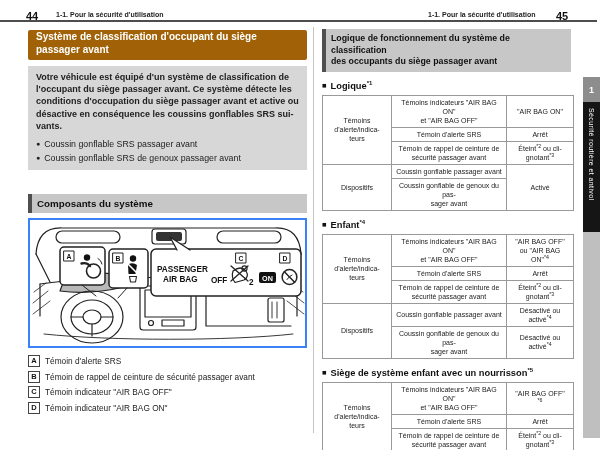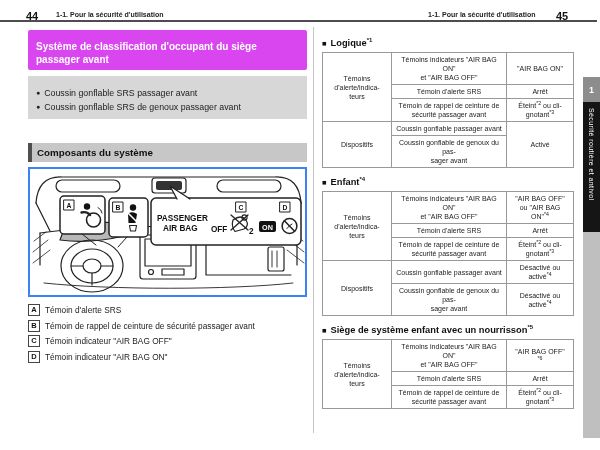--- a/index.html
+++ b/index.html
@@ -9,21 +9,21 @@
   
   .pagenum{position:absolute;top:10px;font-size:11px;font-weight:bold;color:#111;}
   .hdr-txt{position:absolute;top:11px;font-size:7px;font-weight:bold;color:#222;}
   #hdr-rule{position:absolute;left:0;top:20px;width:597px;height:2px;background:#4d4d4d;}
   #gutter{position:absolute;left:313px;top:27px;width:1px;height:406px;background:#c5c5c5;}
 
   
   #leftcol{position:absolute;left:28px;top:30px;width:279px;}
   #rightcol{position:absolute;left:322px;top:29px;width:249px;}
 
-  .main-title{background:#d946ef;color:#ffffff;font-weight:bold;font-size:10px;line-height:13px;padding:10px 4px 4px 8px;white-space:pre-line;border-radius:2px;}
+  .main-title{background:#a16207;color:#ffffff;font-weight:bold;font-size:10px;line-height:13px;padding:0 4px 4px 8px;white-space:pre-line;border-radius:2px;}
   .intro-box{margin-top:6px;background:#d7d7d7;padding:5px 6px 5px 8px;}
   .intro-text{font-weight:bold;font-size:9px;line-height:12.2px;white-space:pre-line;color:#222;}
   .bullets{margin:5px 0 0 0;padding:0;list-style:none;}
   .bullets li{font-size:8.8px;line-height:13px;color:#222;}
   .bullets .dot{font-size:7px;margin-right:4px;vertical-align:1px;}
 
   .section-hdr{background:#c7c7c7;border-left:4px solid #4f4f4f;font-weight:bold;color:#111;padding:4px 5px;}
   .section-hdr.left1{margin-top:24px;font-size:9.8px;}
   .section-hdr.right1{font-size:8.8px;line-height:11.5px;white-space:pre-line;}
 
@@ -66,20 +66,25 @@
   <div class="hdr-txt" style="left:428px;">1-1. Pour la sécurité d'utilisation</div>
   <div class="pagenum" style="left:556px;">45</div>
   <div id="hdr-rule"></div>
   <div id="gutter"></div>
 
   <div id="leftcol">
     <div class="main-title">Système de classification d'occupant du siège
 passager avant</div>
 
     <div class="intro-box">
+      <div class="intro-text">Votre véhicule est équipé d'un système de classification de
+l'occupant du siège passager avant. Ce système détecte les
+conditions d'occupation du siège passager avant et active ou
+désactive en conséquence les coussins gonflables SRS sui-
+vants.</div>
       <ul class="bullets">
         <li><span class="dot">●</span><span>Coussin gonflable SRS passager avant</span></li>
         <li><span class="dot">●</span><span>Coussin gonflable SRS de genoux passager avant</span></li>
       </ul>
     </div>
 
     <div class="section-hdr left1">Composants du système</div>
 
     <div class="diagram-box">
       <svg viewBox="0 0 277 126" width="277" height="126" fill="none" stroke="#222" stroke-width="1.2" stroke-linecap="round" stroke-linejoin="round">
@@ -182,20 +187,22 @@
         <span class="legend-text">Témoin indicateur "AIR BAG OFF"</span>
       </div>
       <div class="legend-row">
         <span class="keybox">D</span>
         <span class="legend-text">Témoin indicateur "AIR BAG ON"</span>
       </div>
     </div>
   </div>
 
   <div id="rightcol">
+    <div class="section-hdr right1">Logique de fonctionnement du système de classification
+des occupants du siège passager avant</div>
 
     <div class="subhdr">
       <span class="sq">■</span><span>Logique</span><sup>*1</sup>
     </div>
 
     <table>
       <tbody>
           <tr>
         <td rowspan="3" class="c1 pl">Témoins
 d'alerte/indica-

